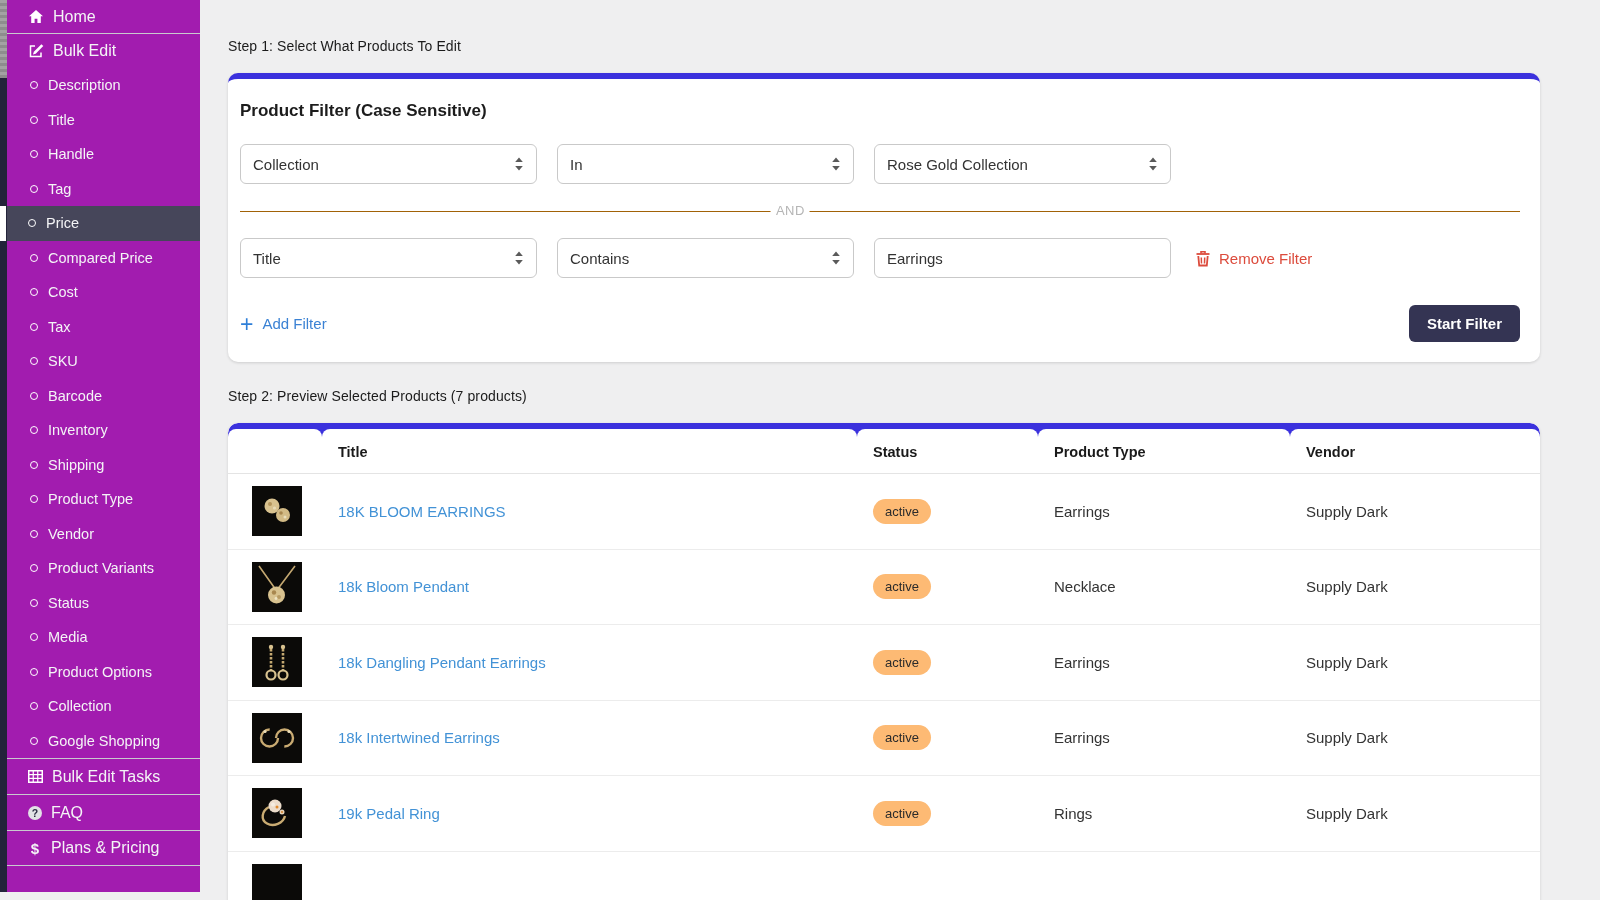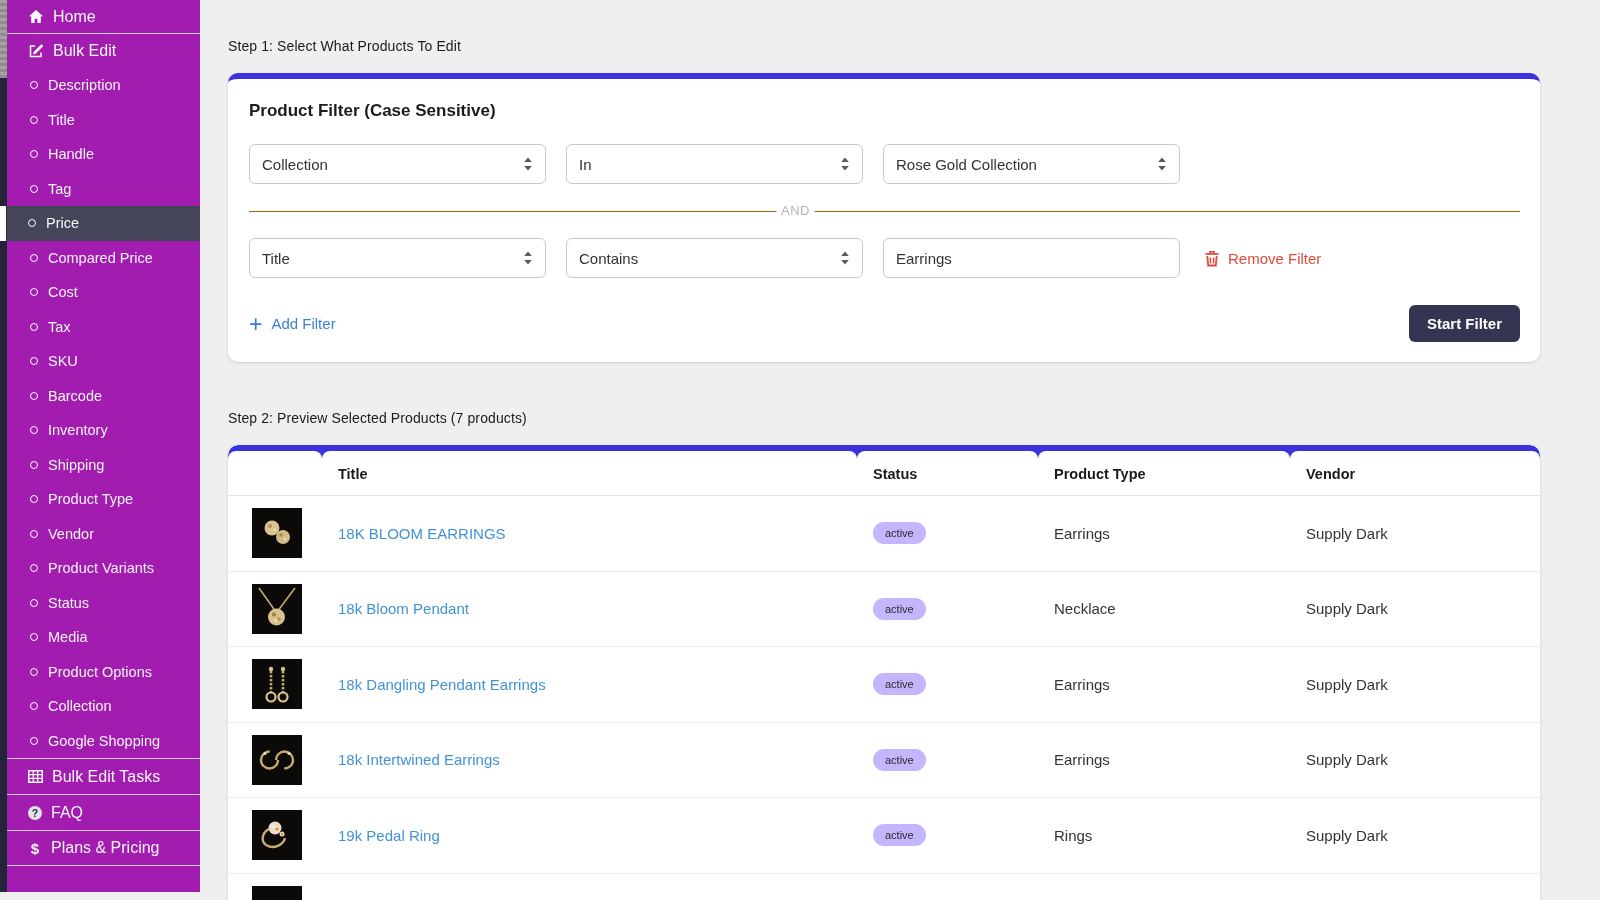--- a/index.html
+++ b/index.html
@@ -71,21 +71,21 @@
   }
   .step-heading {
     font-size: 14px; font-weight: normal; color: #1b1b1b; letter-spacing: .1px;
   }
   .card {
     background: #ffffff; border-radius: 10px;
     border-top: 6px solid #3b31dd;
     box-shadow: 0 1px 3px rgba(0,0,0,.14);
     margin-top: 19px;
   }
-  .filter-card { padding: 22px 20px 20px 21px; margin-bottom: 48px; }
+  .filter-card { padding: 22px 20px 20px 12px; margin-bottom: 26px; }
   .filter-title { font-size: 17px; font-weight: 600; color: #1c1c1c; margin-bottom: 23px; }
 
   .filter-row { display: flex; align-items: center; gap: 20px; }
   .sel, .txt-input {
     width: 297px; height: 40px;
     border: 1px solid #c9c9c9; border-radius: 6px;
     background: #fff; font-size: 15px; color: #333;
     display: flex; align-items: center; justify-content: space-between;
     padding: 0 12px;
   }
@@ -132,22 +132,22 @@
   .tr {
     display: grid; grid-template-columns: 94px 1fr 181px 252px 250px;
     align-items: center; height: 75.5px; border-bottom: 1px solid #ececec;
     background: #fff;
   }
   .td { padding: 0 16px; font-size: 15px; color: #333; }
   .td-thumb { padding: 0 0 0 24px; }
   .thumb { width: 50px; height: 50px; display: block; }
   .title-link { color: #4292d6; cursor: pointer; text-decoration: none; }
   .badge {
-    display: inline-block; background: #c4b5fd; color: #2b2b2b;
-    font-size: 11px; padding: 5px 12px; border-radius: 13px;
+    display: inline-block; background: #fdba74; color: #2b2b2b;
+    font-size: 13px; padding: 5px 12px; border-radius: 13px;
   }
 </style>
 </head>
 <body>
 
 <aside class="sidebar">
   <div class="scroll-strip">
     <div class="scroll-thumb"></div>
   </div>
 

